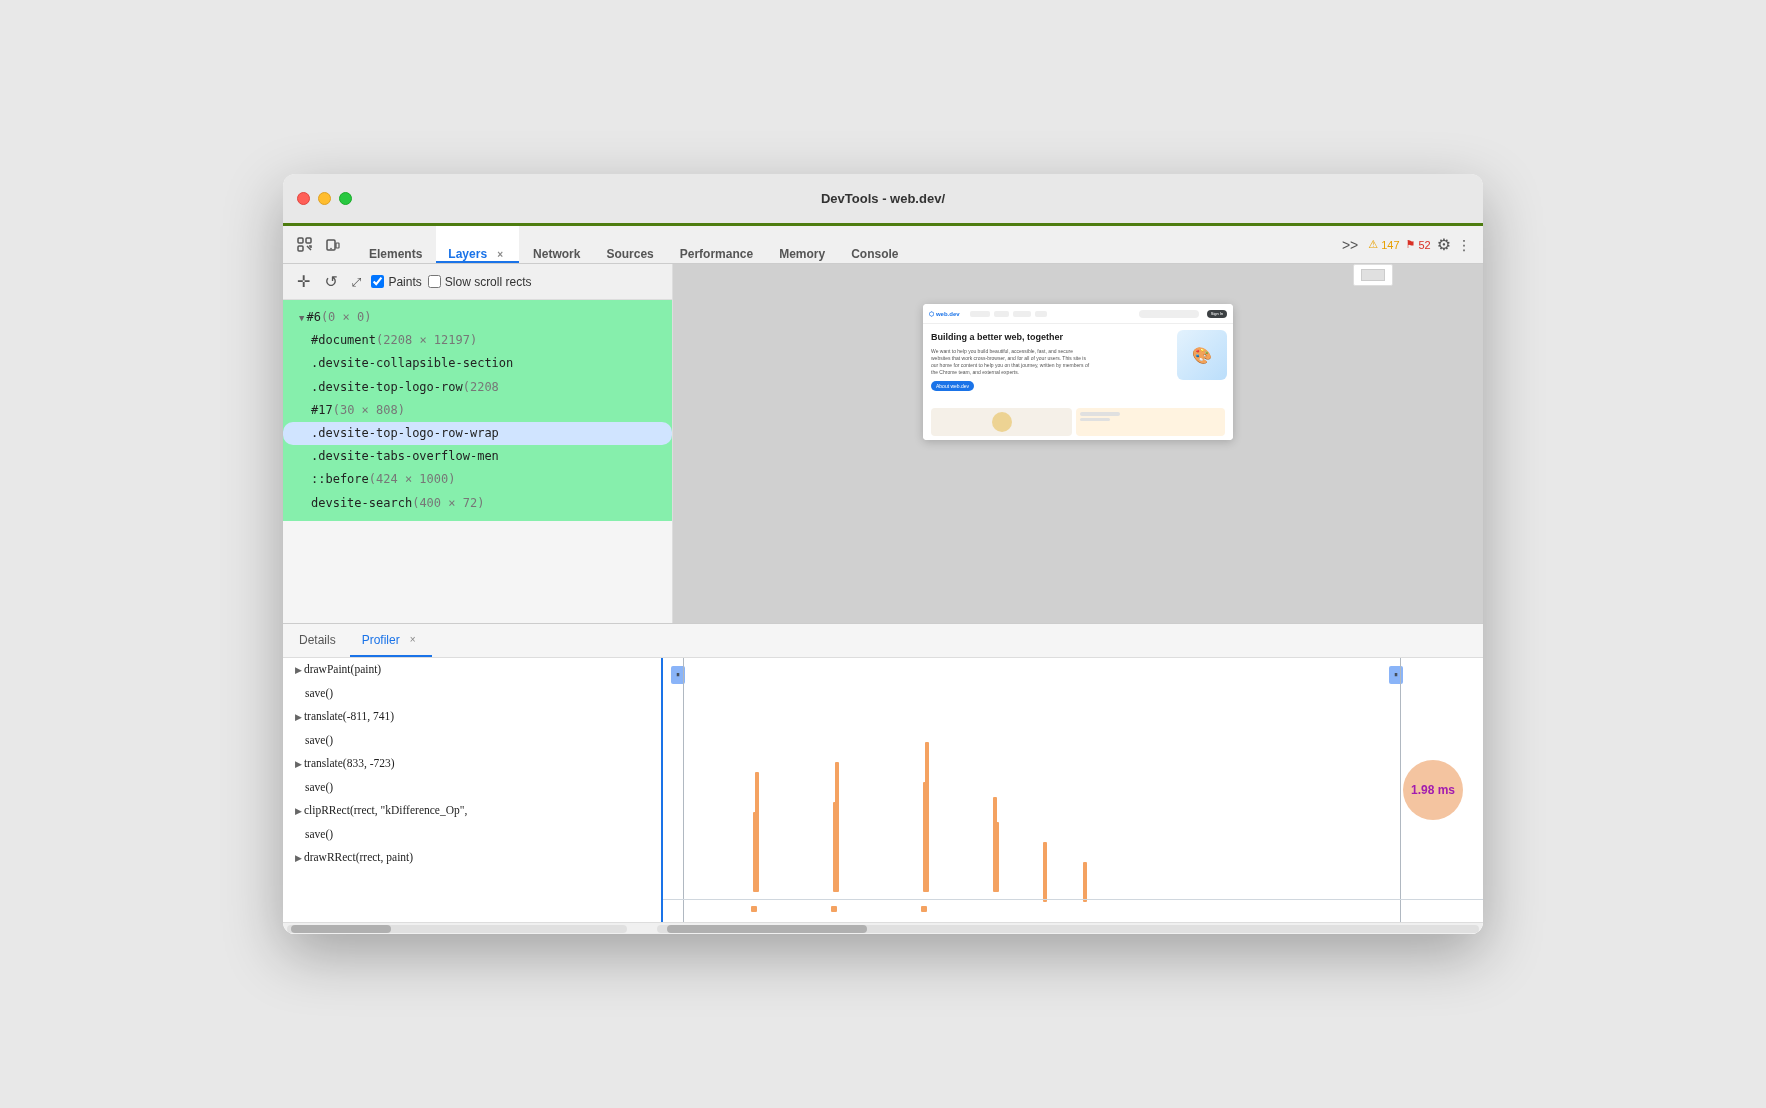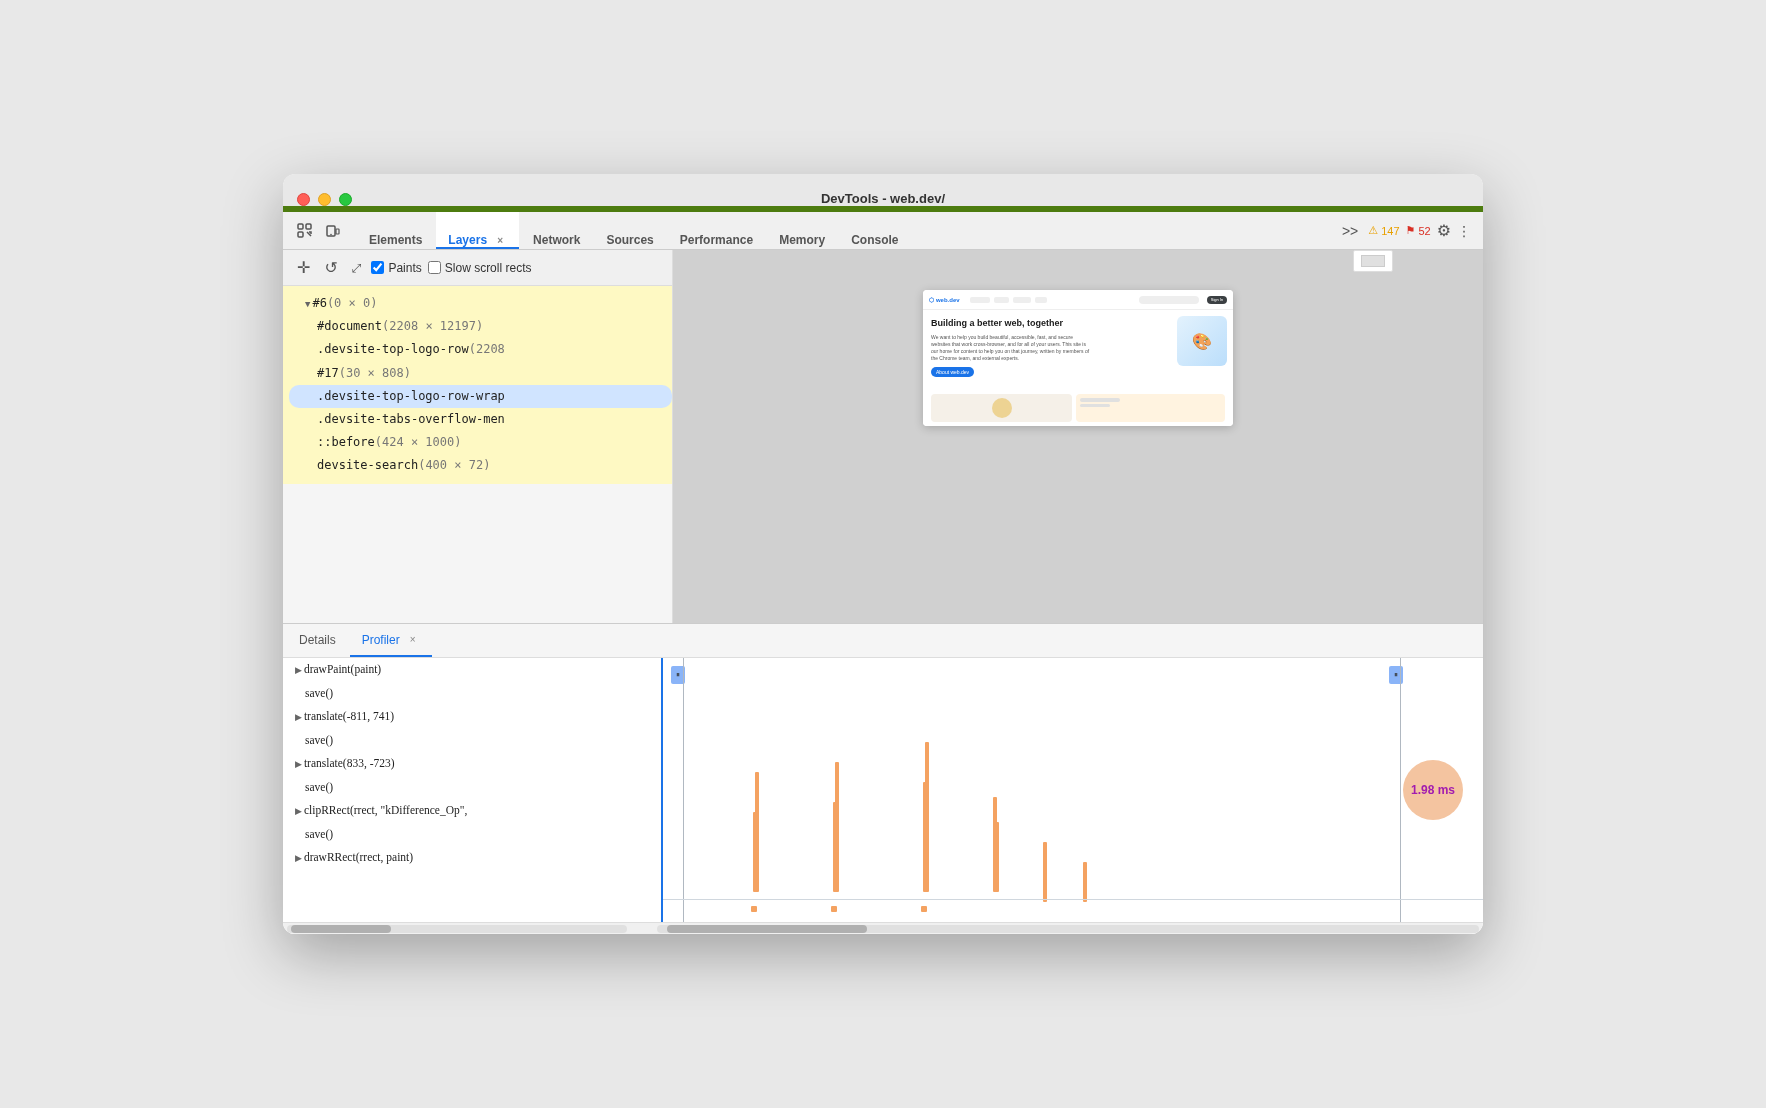--- a/index.html
+++ b/index.html
@@ -17,26 +17,26 @@
       background: #f5f5f5;
       border-radius: 12px;
       box-shadow: 0 20px 60px rgba(0,0,0,0.3);
       display: flex;
       flex-direction: column;
       overflow: hidden;
     }
     
     .title-bar {
       background: #e8e8e8;
-      height: 38px;
-      display: flex;
-      align-items: flex-end;
+      height: 52px;
+      display: flex;
+      align-items: center;
       justify-content: center;
       position: relative;
-      border-bottom: 6px solid #4d7c0f;
+      border-bottom: 3px solid #4d7c0f;
       border-radius: 12px 12px 0 0;
       flex-shrink: 0;
     }
     .traffic-lights {
       position: absolute;
       left: 14px;
       display: flex;
       gap: 8px;
       align-items: center;
     }
@@ -161,27 +161,26 @@
     
     .upper-section {
       display: flex;
       flex: 1;
       overflow: hidden;
       border-bottom: 1px solid #ccc;
     }
     
     .layers-panel {
       width: 390px;
-      background: #fef9c3;
+      background: #86efac;
       border-right: 1px solid #ddd;
       overflow-y: auto;
       flex-shrink: 0;
       font-size: 12px;
       font-family: 'Menlo', 'Monaco', monospace;
-      padding-left: 6px;
     }
     .layers-panel-inner {
       padding: 6px 0;
     }
     .layer-item {
       padding: 2px 8px 2px 16px;
       cursor: pointer;
       color: #222;
       line-height: 1.6;
       white-space: nowrap;
@@ -526,20 +525,23 @@
           </label>
         </div>
 
         <div class="layers-panel">
           <div class="layers-panel-inner">
             <div class="layer-item">
               <span class="arrow">▼</span><span>#6</span><span class="layer-dims">(0 × 0)</span>
             </div>
             <div class="layer-item indent1">
               <span>#document</span><span class="layer-dims">(2208 × 12197)</span>
+            </div>
+            <div class="layer-item indent1">
+              <span>.devsite-collapsible-section</span>
             </div>
             <div class="layer-item indent1">
               <span>.devsite-top-logo-row</span><span class="layer-dims">(2208</span>
             </div>
             <div class="layer-item indent1">
               <span>#17</span><span class="layer-dims">(30 × 808)</span>
             </div>
             <div class="layer-item indent1 selected">
               <span>.devsite-top-logo-row-wrap</span>
             </div>

